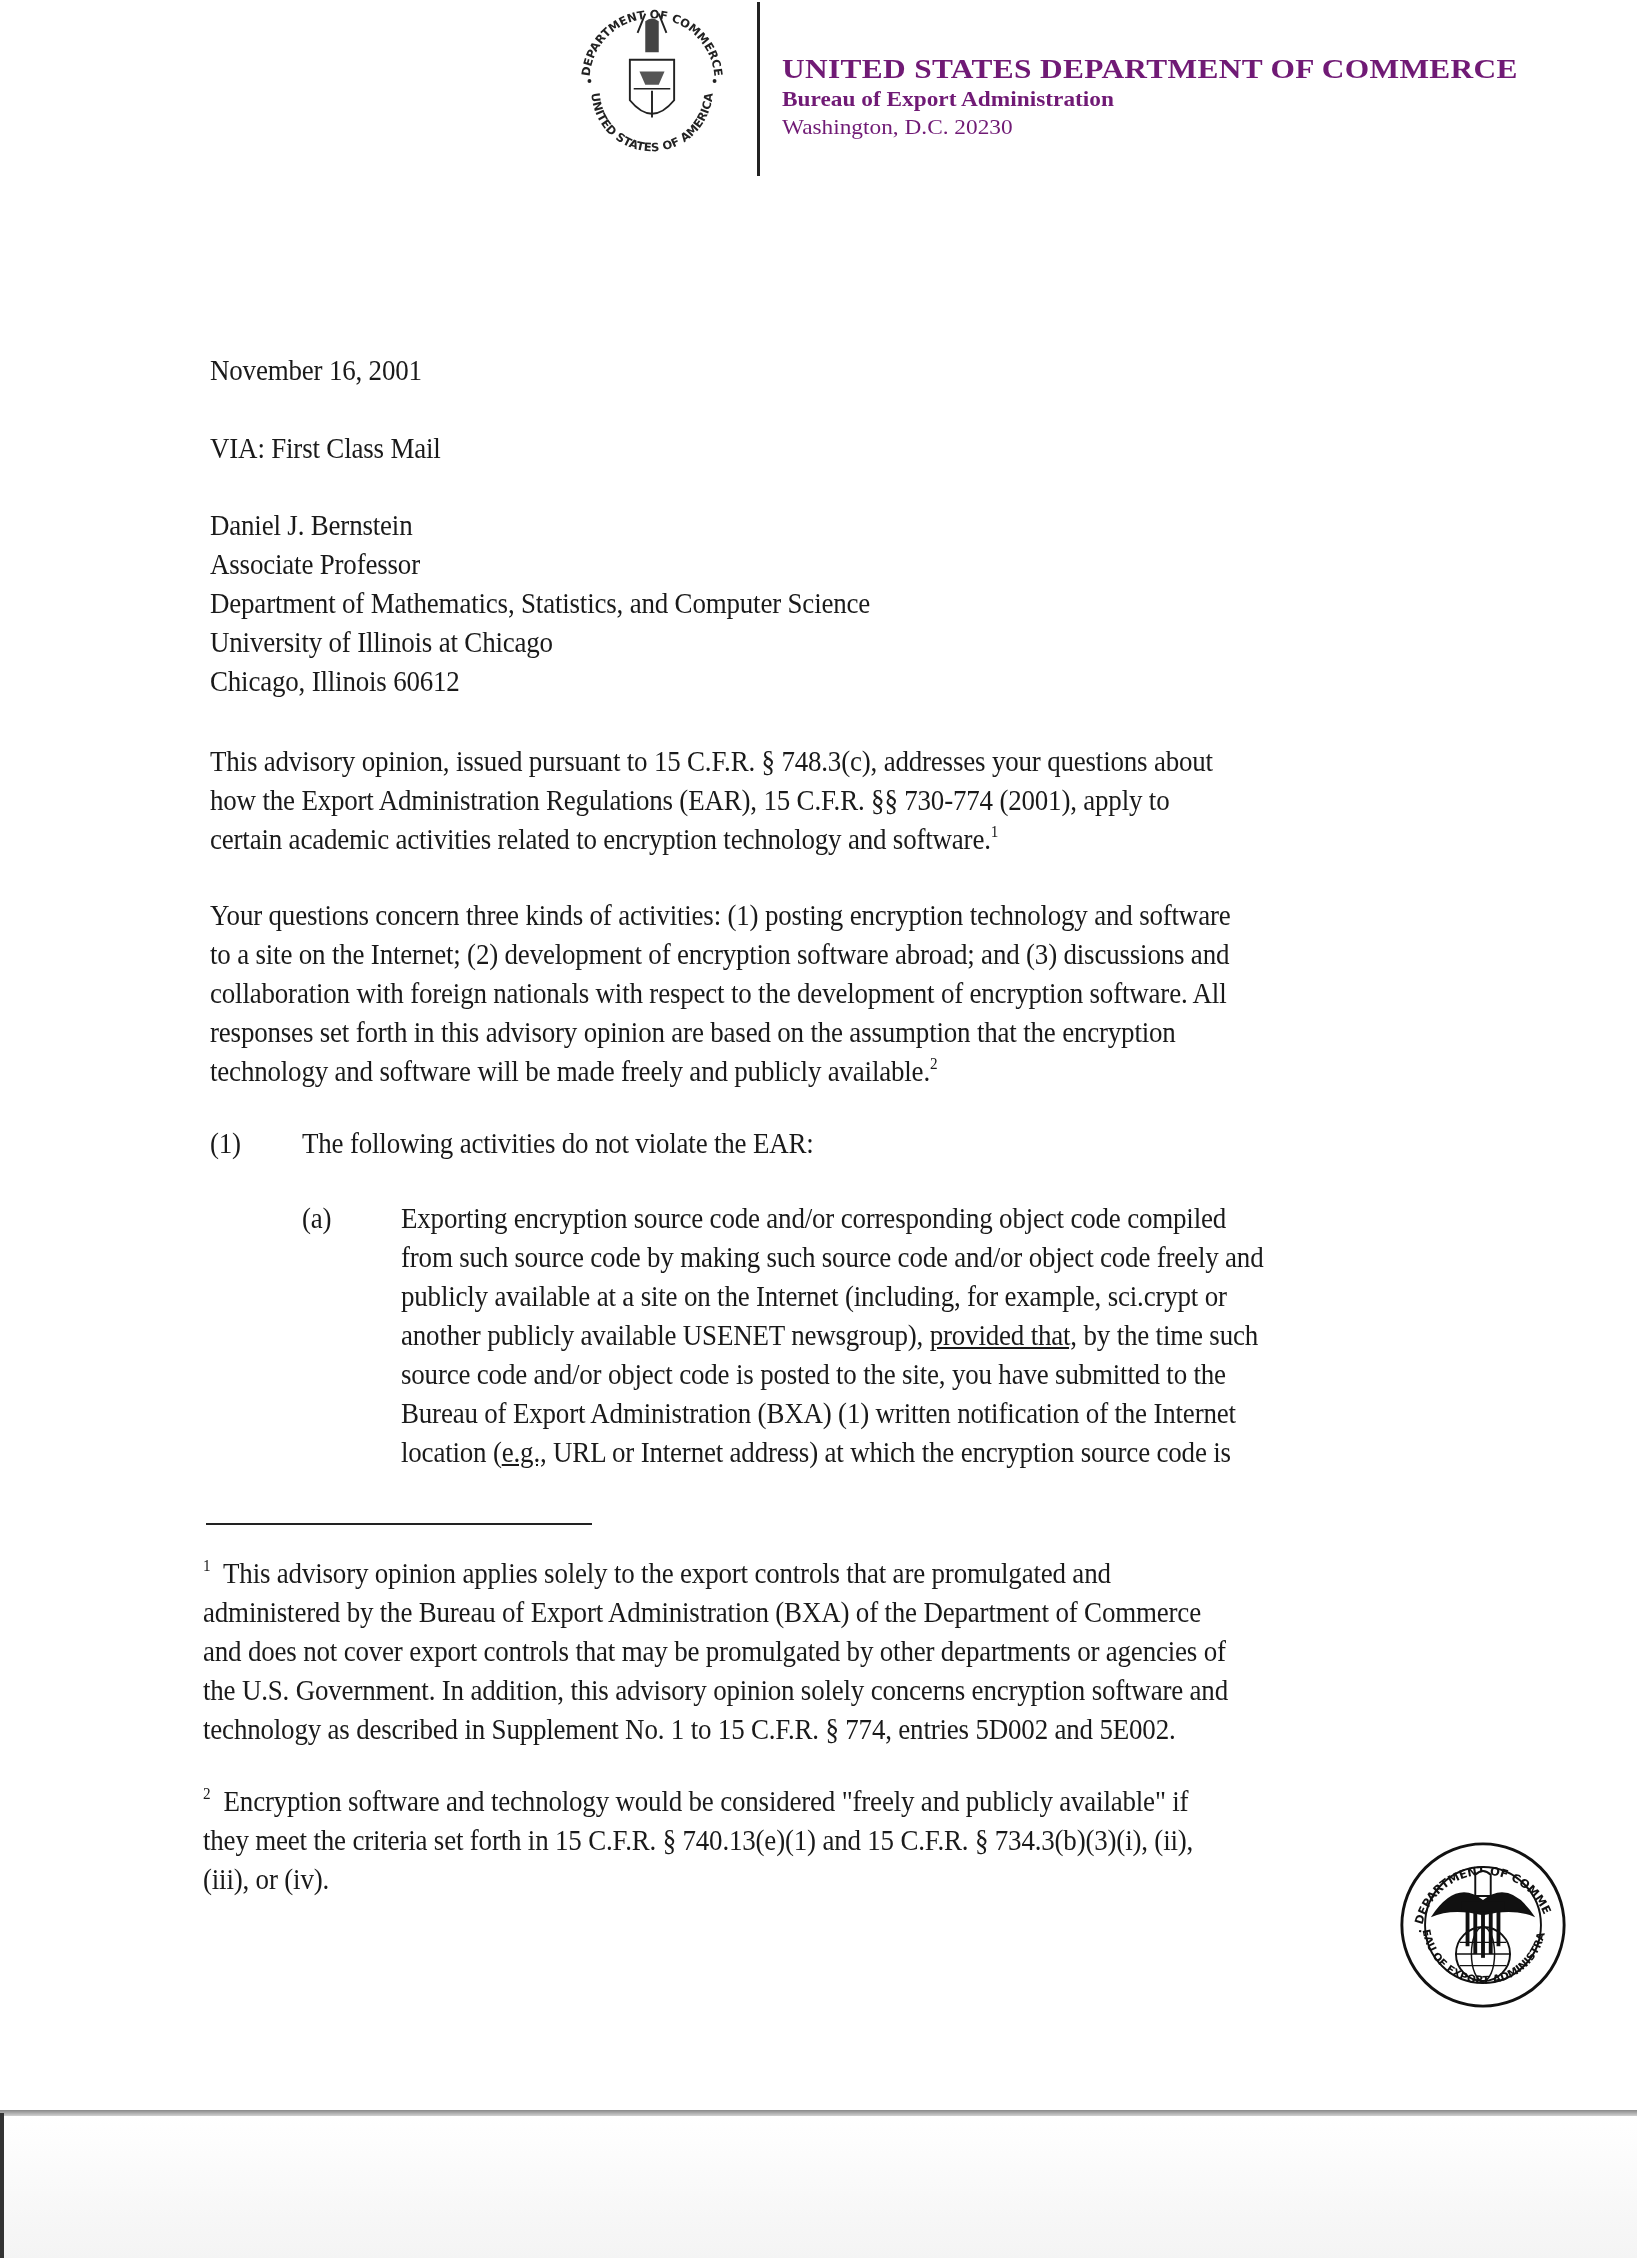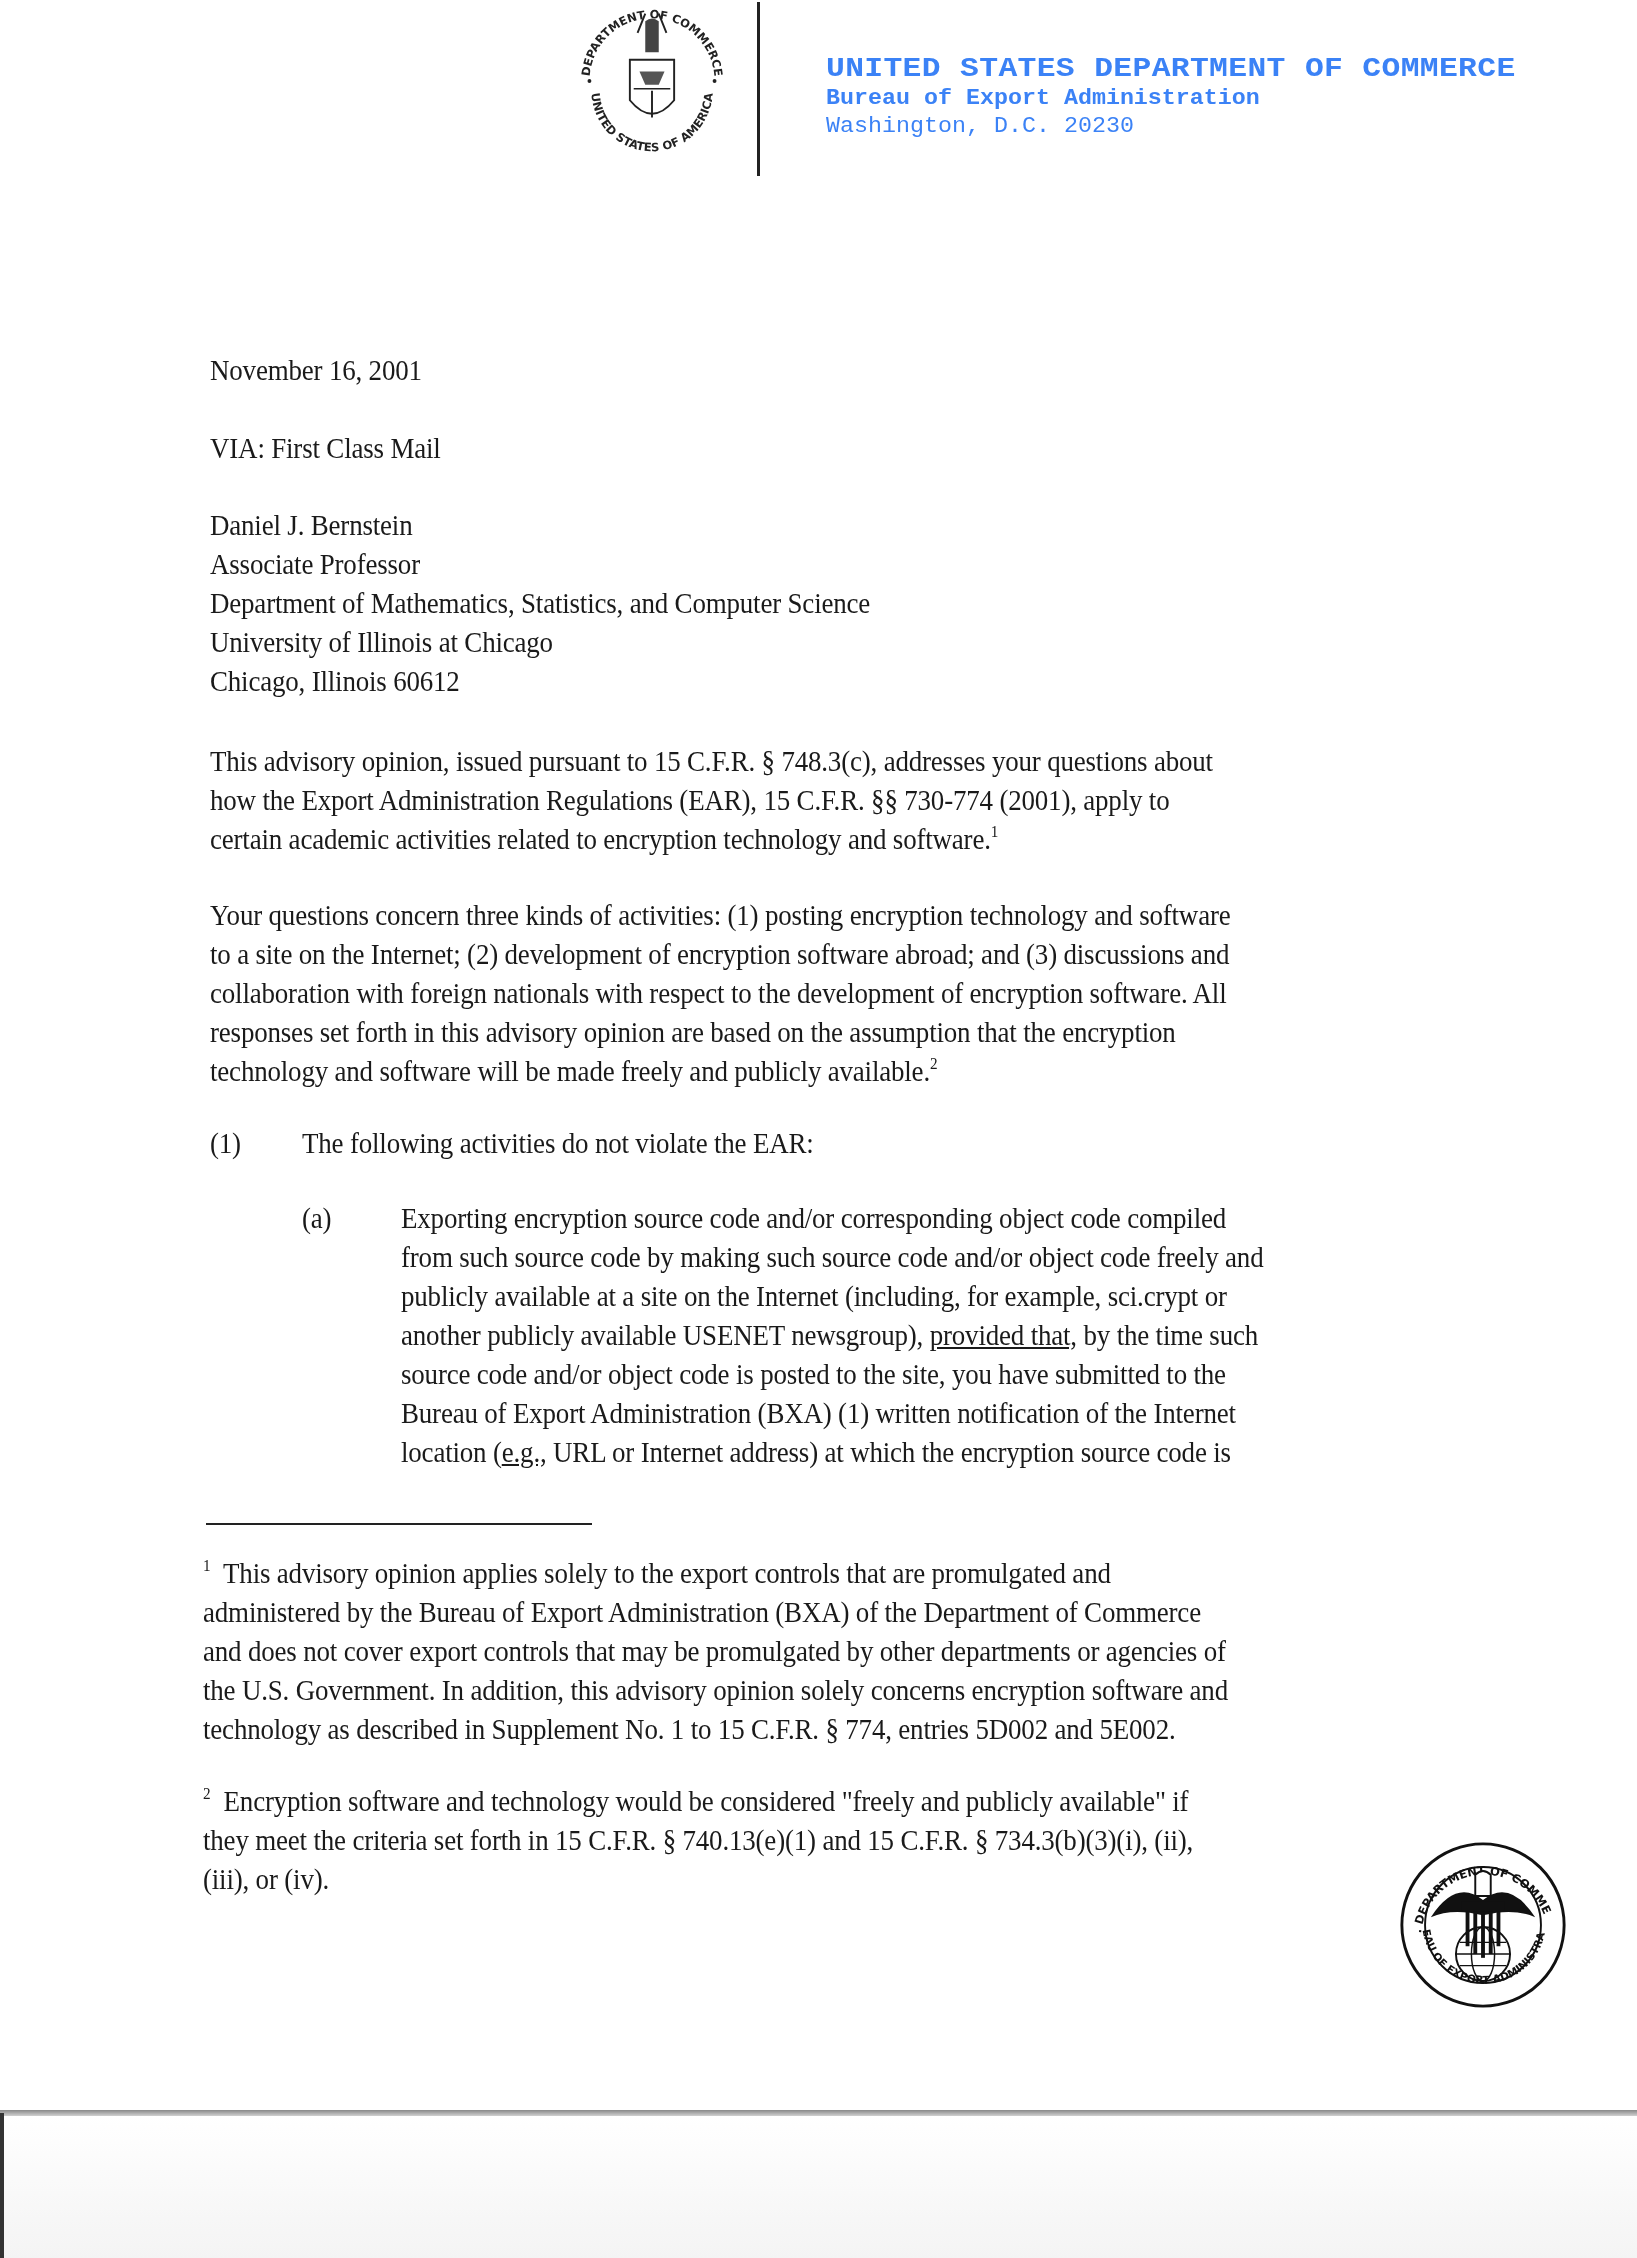--- a/index.html
+++ b/index.html
@@ -4,21 +4,21 @@
   <style>
     html, body { margin: 0; padding: 0; }
     body {
       width: 1638px; height: 2258px; position: relative; overflow: hidden;
       background: #ffffff; color: #1a1a1a;
       font-family: "Liberation Serif", "DejaVu Serif", serif;
     }
     
     .seal-left { position: absolute; left: 570px; top: 3.9px; width: 164px; height: 154px; }
     .header-divider { position: absolute; left: 757px; top: 1.9px; width: 2.9px; height: 174px; background: #222; }
-    .letterhead { position: absolute; left: 782px; top: 52px; font-family: Liberation Mono, monospace; color: #3b82f6; margin-left: 44px; }
+    .letterhead { position: absolute; left: 782px; top: 52px; font-family: Liberation Serif, serif; color: #701a75; }
     .lh-dept { font-size: 28px; font-weight: bold; letter-spacing: 0.3px; line-height: 33px; transform: scaleX(1.12); transform-origin: left; }
     .lh-bureau { font-size: 22px; font-weight: bold; line-height: 27px; transform: scaleX(1.06); transform-origin: left; }
     .lh-city { font-size: 22px; font-weight: normal; line-height: 29px; transform: scaleX(1.06); transform-origin: left; }
 
     .text { position: absolute; font-size: 29px; line-height: 39px; white-space: nowrap; transform: scaleX(0.93); transform-origin: left; letter-spacing: -0.2px; }
     .date { left: 210px; top: 351px; }
     .via { left: 210px; top: 429px; }
     .address { left: 210px; top: 506px; }
     .para1 { left: 210px; top: 742px; }
     .para2 { left: 210px; top: 896px; }

